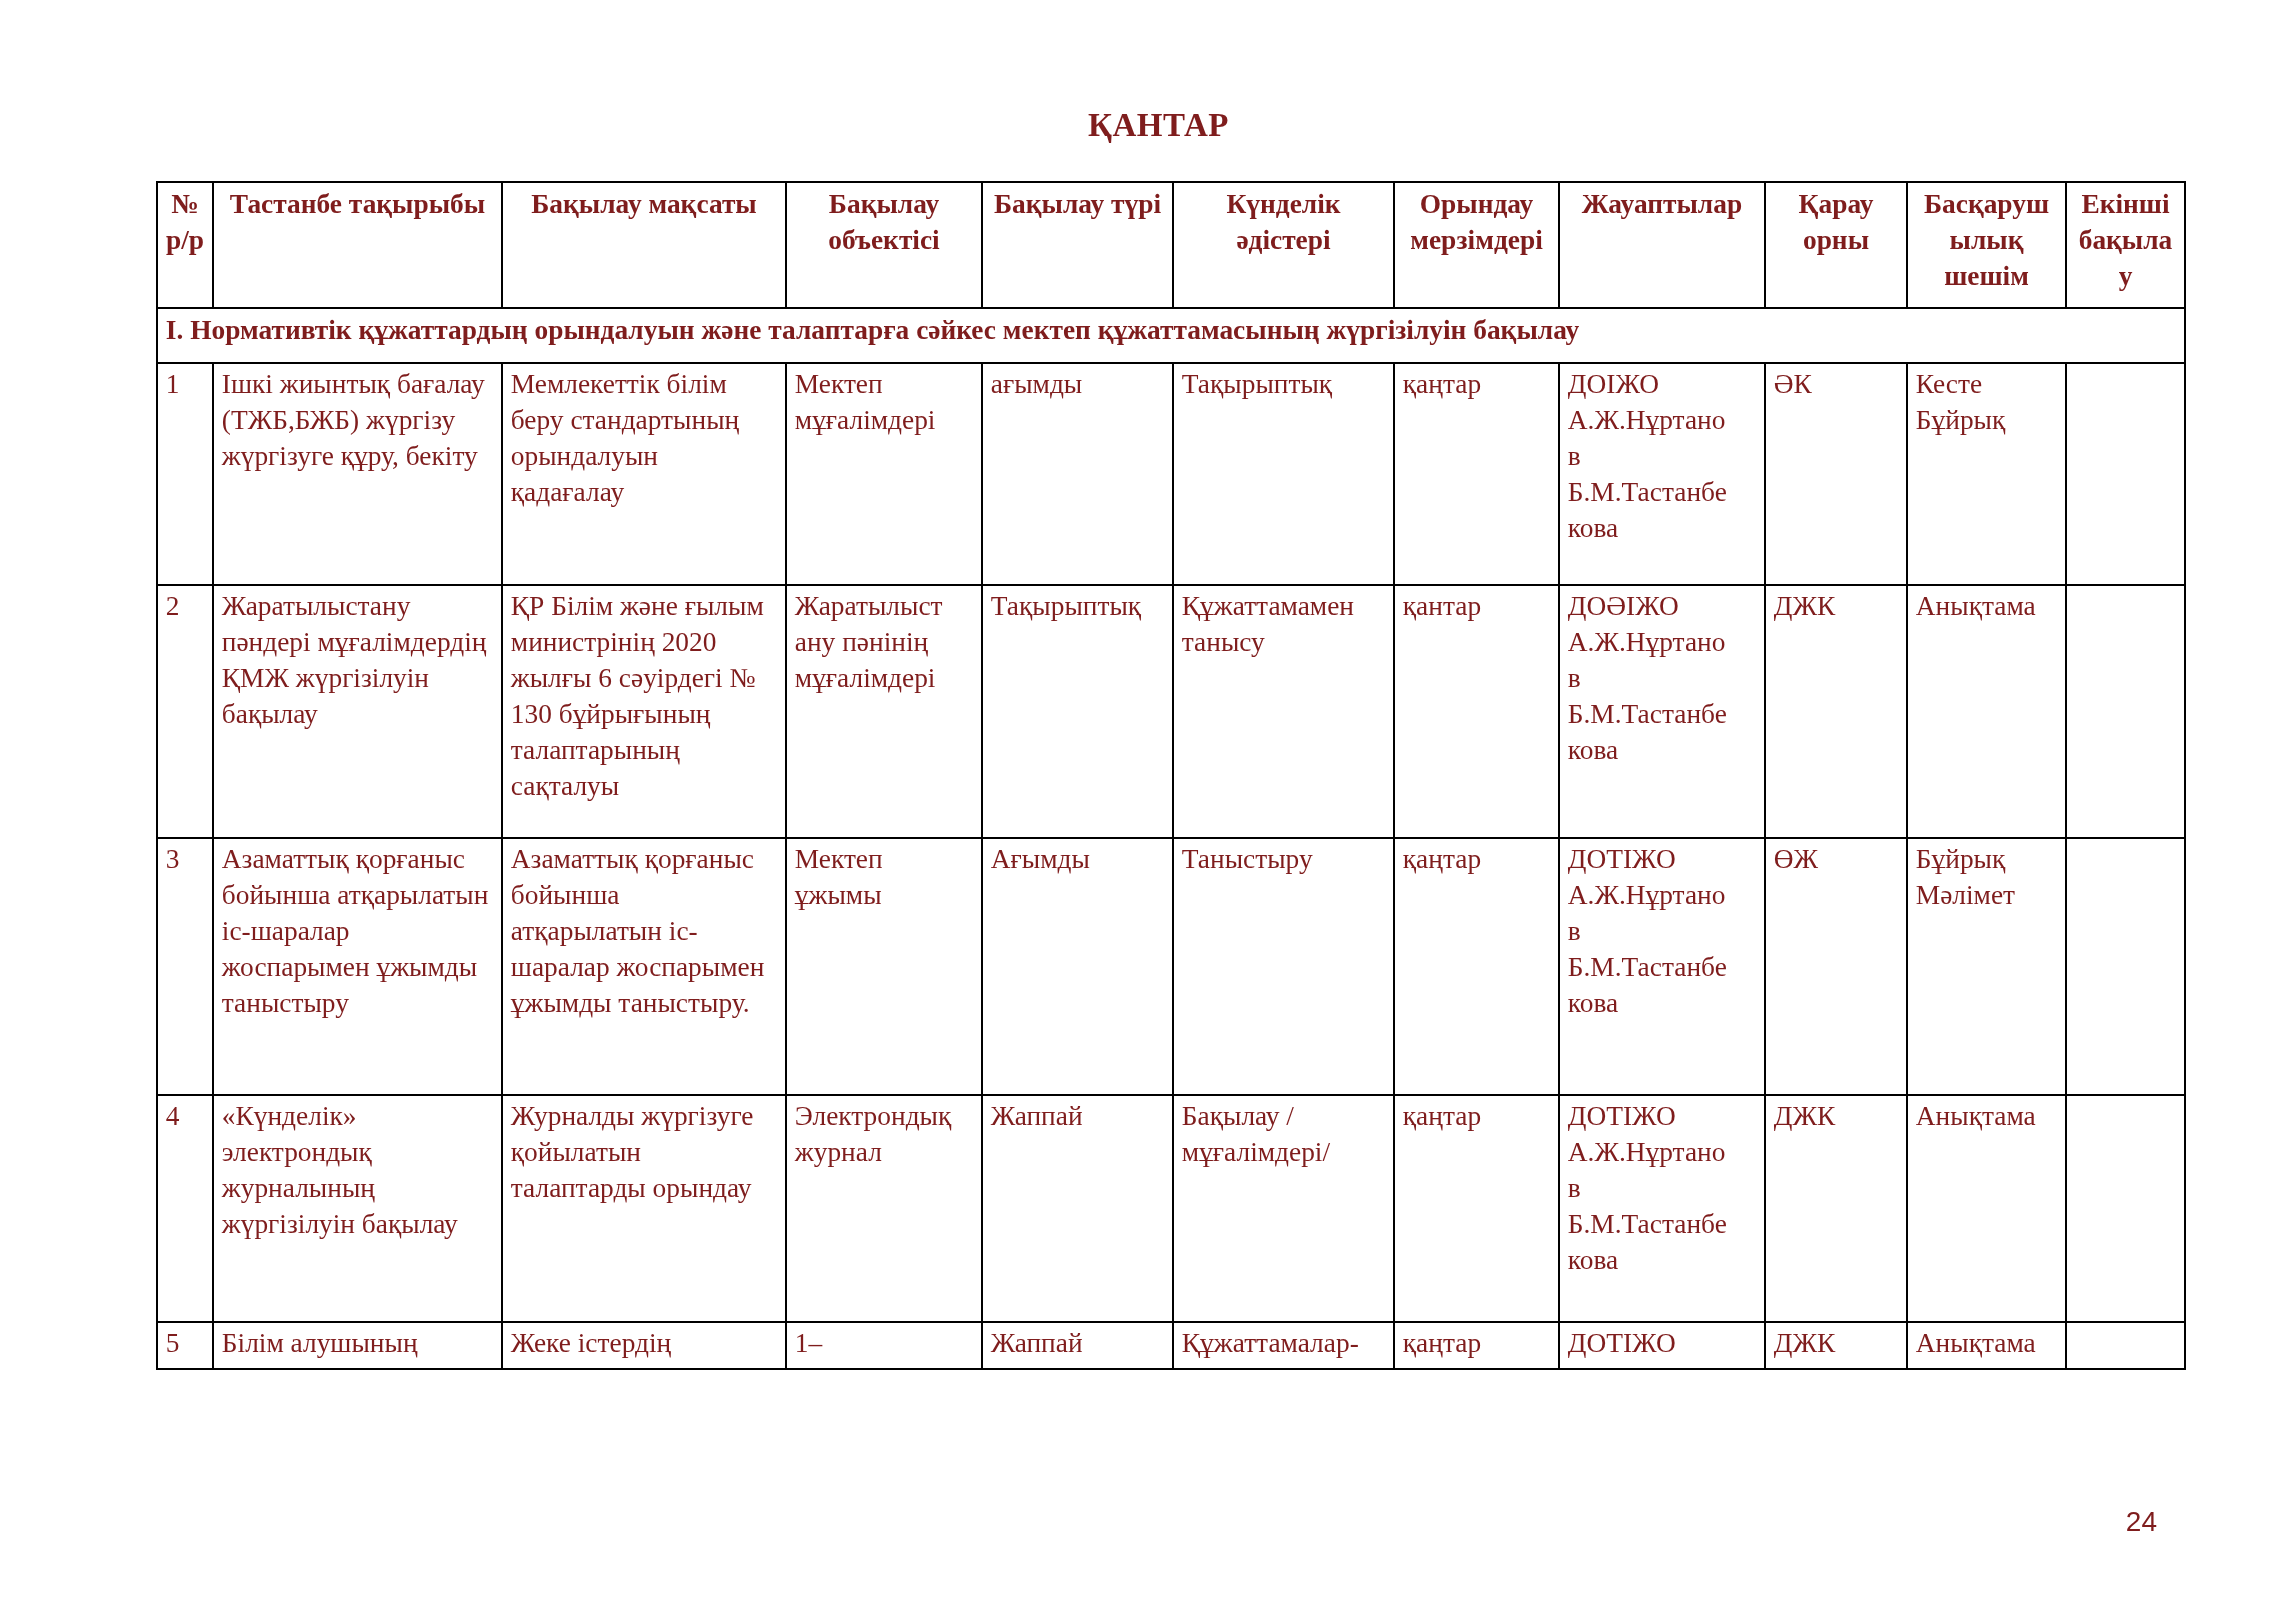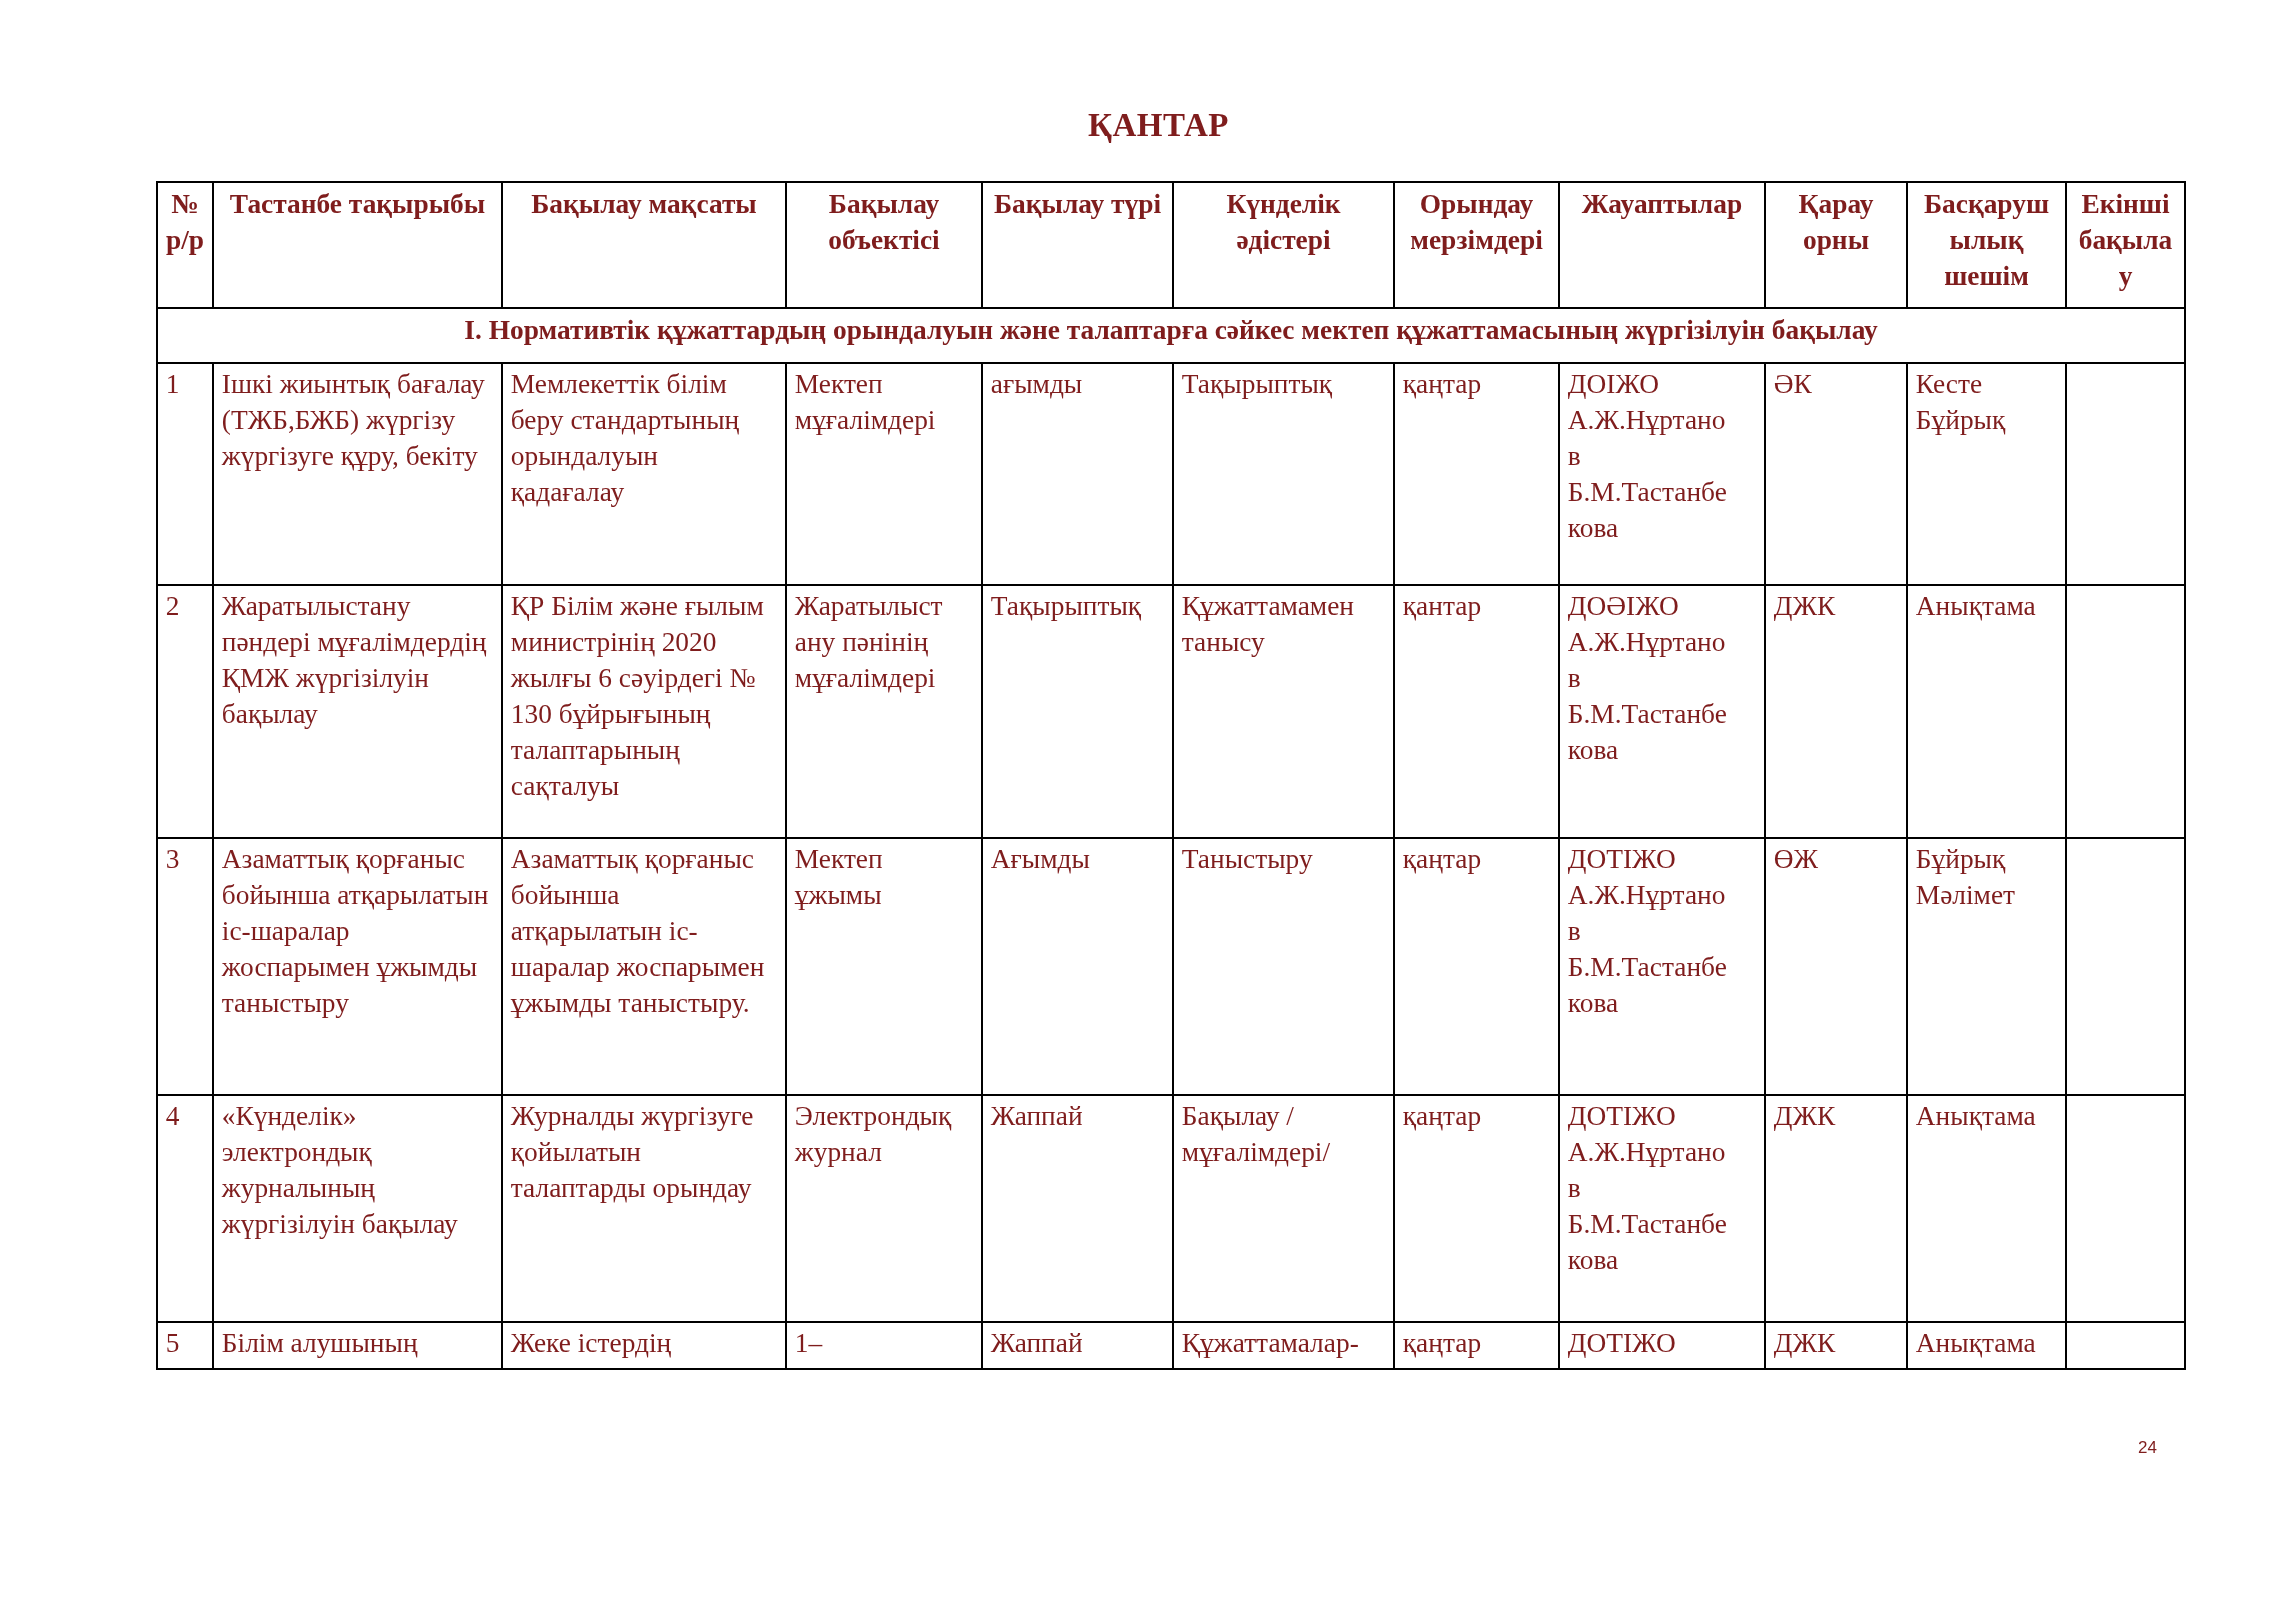--- a/index.html
+++ b/index.html
@@ -21,31 +21,31 @@
   col.c6{width:165px} col.c7{width:206px} col.c8{width:142px}
   col.c9{width:159px} col.c10{width:119px}
   th, td {
     border:2px solid #000; vertical-align:top;
     padding:2.9px 7.8px; font-size:27.4px; line-height:36px;
     overflow:hidden; overflow-wrap:break-word;
   }
   th { font-weight:bold; text-align:center; height:118px; }
   td { text-align:left; white-space:pre-line; }
   tr.section-row td {
-    font-weight:bold; text-align:center; height:47px; white-space:normal;
+    font-weight:bold; height:47px; white-space:normal;
   }
   tr.r0 { height:222px; }
   tr.r1 { height:253px; }
   tr.r2 { height:257px; }
   tr.r3 { height:227px; }
   tr.r4 { height:47px; }
   .page-number {
-    position:absolute; top:1431px; left:2098px; width:59px;
+    position:absolute; top:1505px; left:2098px; width:59px;
     font-family:"Liberation Sans","DejaVu Sans",sans-serif;
-    font-size:17px; line-height:33px; text-align:right;
+    font-size:28px; line-height:33px; text-align:right;
   }
 </style>
 </head>
 <body>
 
 <div class="page">
 
   <div class="doc-title">ҚАНТАР</div>
 
   <table class="plan">

